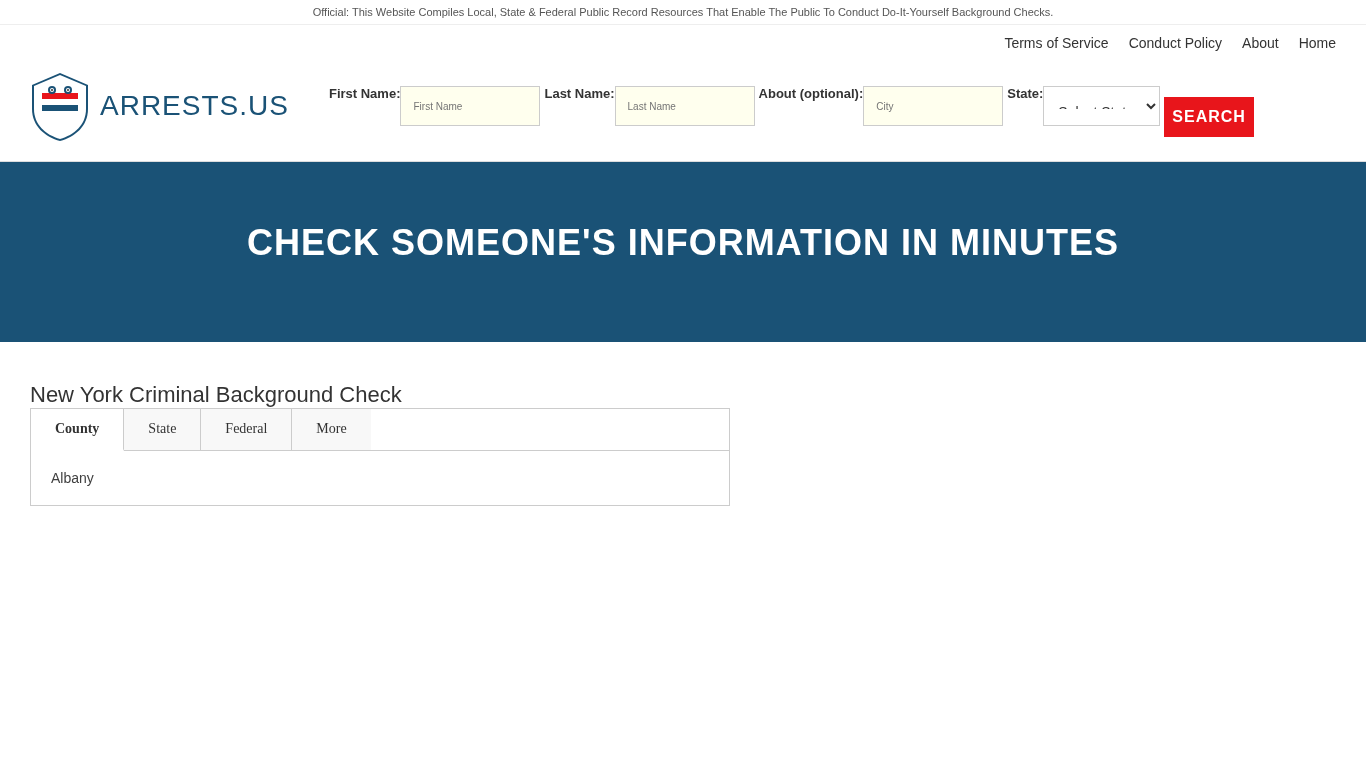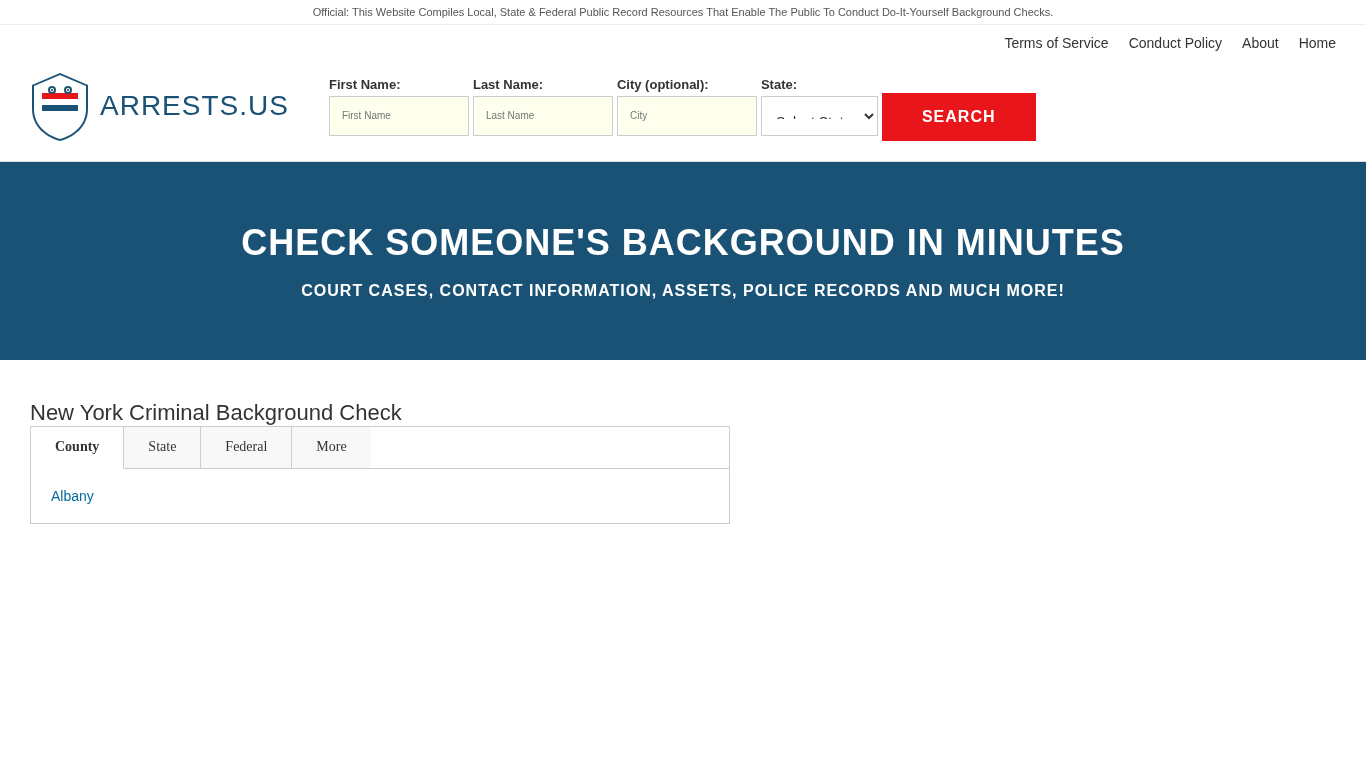--- a/index.html
+++ b/index.html
@@ -63,21 +63,21 @@
     }
 
     .search-inputs {
       display: flex;
       gap: 4px;
       align-items: center;
     }
 
     .field-group {
       display: flex;
-      flex-direction: column;
+      flex-direction: row;
     }
 
     .field-group label {
       font-size: 13px;
       font-weight: bold;
       color: #333;
       margin-bottom: 4px;
     }
 
     .search-input {
@@ -101,22 +101,22 @@
       background: #fff;
       font-size: 14px;
       color: #333;
       cursor: pointer;
     }
 
     .search-button {
       background: #e8151b;
       color: #fff;
       border: none;
-      padding: 0 40px;
-      height: 48px;
+      padding: 0 8px;
+      height: 40px;
       font-size: 16px;
       font-weight: bold;
       cursor: pointer;
       letter-spacing: 1px;
     }
 
     
     .hero-banner {
       background: #1a5276;
       color: #fff;
@@ -179,21 +179,21 @@
       margin-bottom: -1px;
     }
 
     .tab-content {
       padding: 15px 20px;
       background: #fff;
     }
 
     .tab-content-item {
       font-size: 14px;
-      color: #0369a1;
+      color: #404040;
       padding: 4px 0;
     }
   </style>
 </head>
 <body>
 
 <div class="announcement-bar">
   <span>Official: This Website Compiles Local, State &amp; Federal Public Record Resources That Enable The Public To Conduct Do-It-Yourself Background Checks.</span>
 </div>
 
@@ -231,21 +231,21 @@
         <label>First Name:</label>
         <input type="text" class="search-input first-name-input" placeholder="First Name" style="">
       </div>
 
       <div class="field-group">
         <label>Last Name:</label>
         <input type="text" class="search-input last-name-input" placeholder="Last Name" style="">
       </div>
 
       <div class="field-group">
-        <label>City (optional):</label>
+        <label>About (optional):</label>
         <input type="text" class="search-input city-input" placeholder="City" style="">
       </div>
 
       <div class="field-group">
         <label>State:</label>
         <select class="state-select">
           <option>Select State</option>
           <option>Alabama</option>
           <option>Alaska</option>
           <option>Arizona</option>
@@ -263,22 +263,21 @@
 
       <div class="field-group" style="justify-content: flex-end; padding-top: 22px;">
         <button class="search-button">SEARCH</button>
       </div>
 
     </div>
   </div>
 </header>
 
 <section class="hero-banner">
-  <h1 class="hero-title">CHECK SOMEONE'S BACKGROUND IN MINUTES</h1>
-  <p class="hero-subtitle">COURT CASES, CONTACT INFORMATION, ASSETS, POLICE RECORDS AND MUCH MORE!</p>
+  <h1 class="hero-title">CHECK SOMEONE'S INFORMATION IN MINUTES</h1>
 </section>
 
 <main class="main-content">
 
   <h2 class="section-title">New York Criminal Background Check</h2>
 
   <div class="tabs-container">
     <div class="tabs-header">
       <div class="tab active">County</div>
       <div class="tab">State</div>

